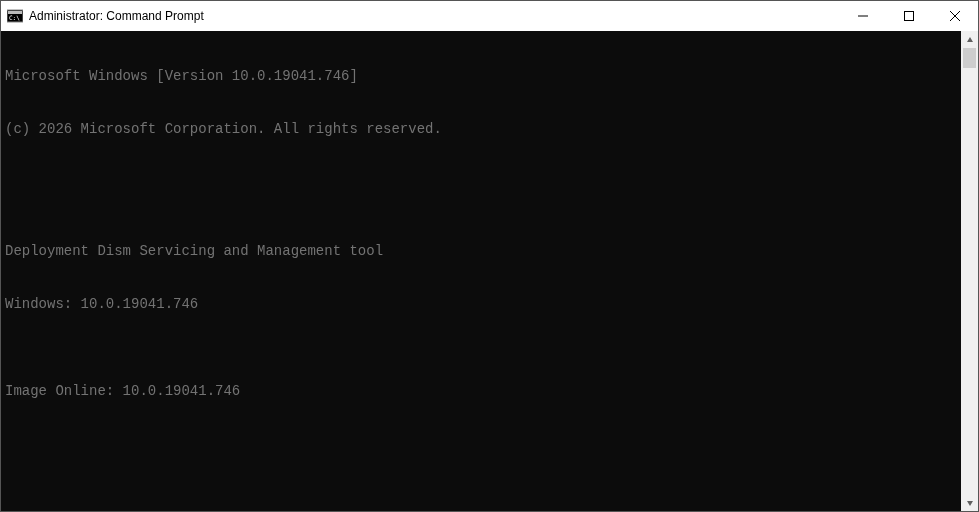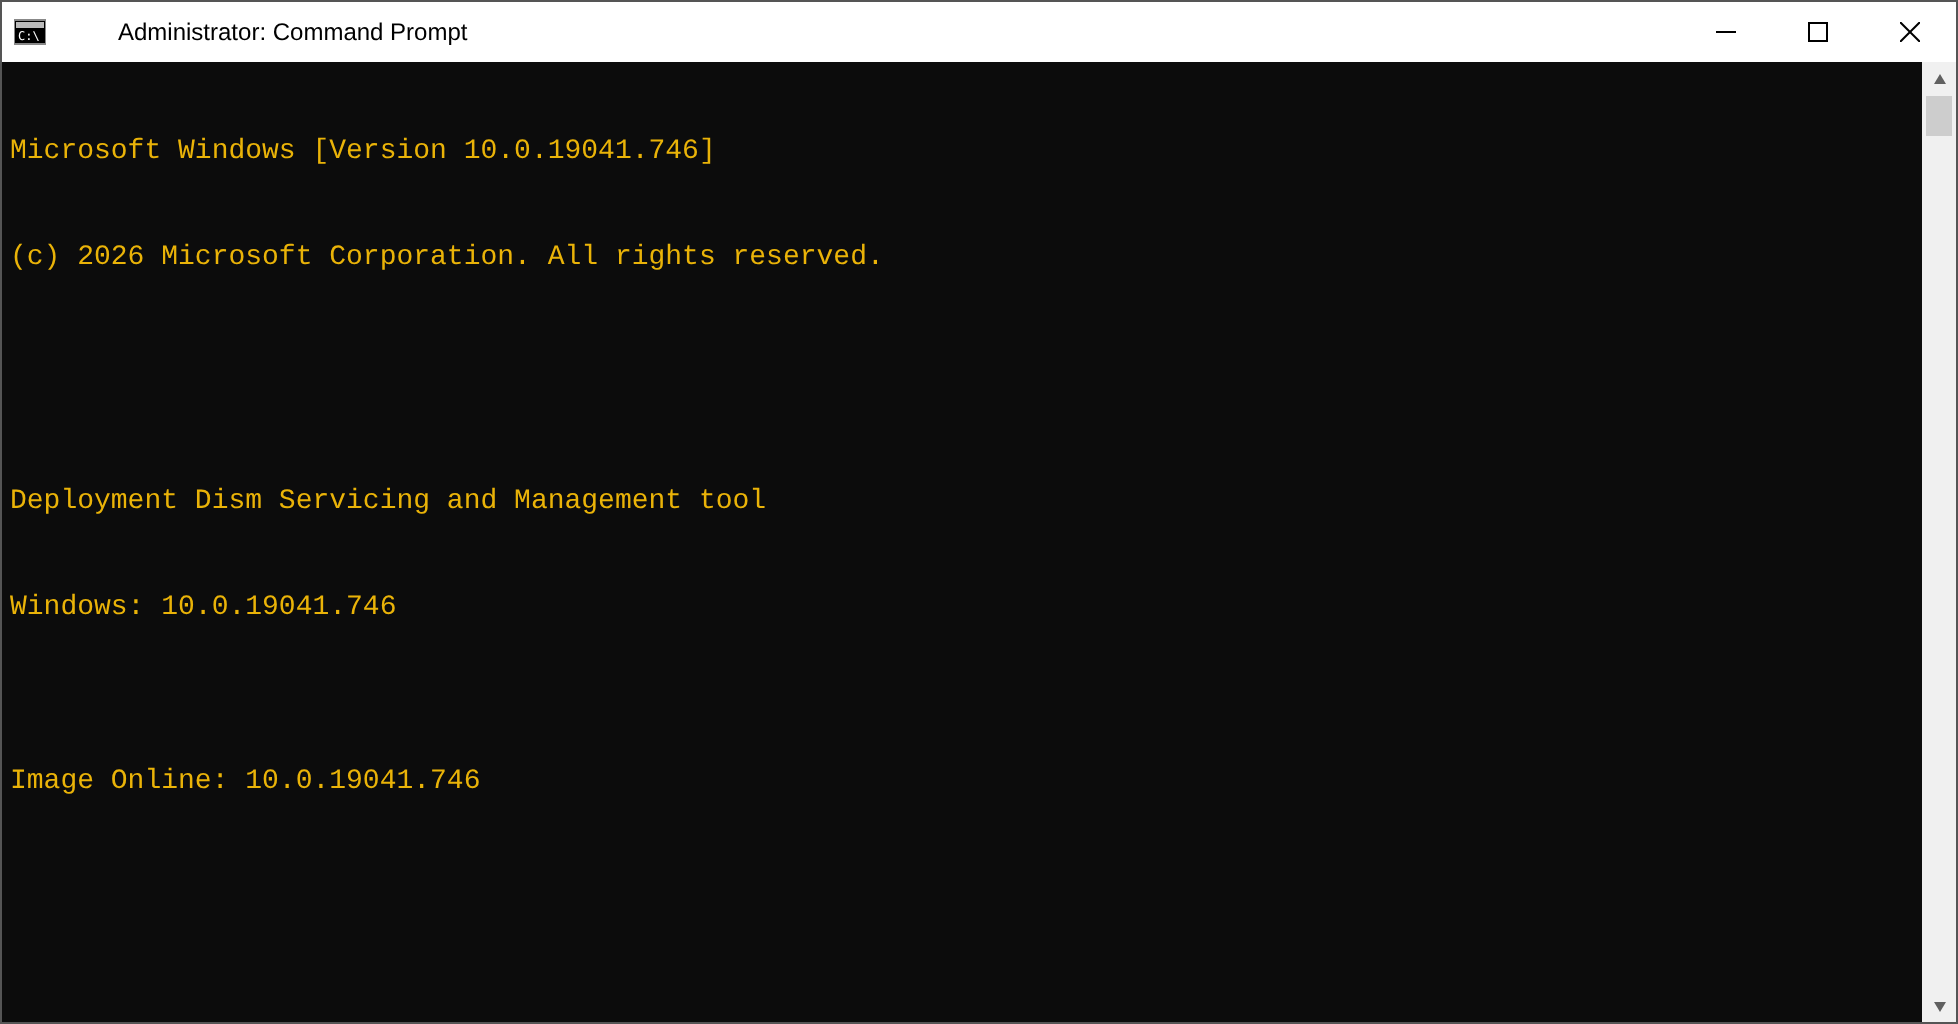--- a/index.html
+++ b/index.html
@@ -44,21 +44,20 @@
       align-items: center;
       justify-content: center;
     }
     .app-icon svg {
       width: 16px;
       height: 16px;
     }
     .title-text {
       font-size: 12px;
       color: #000;
-      margin-left: 30px;
     }
     .window-controls {
       display: flex;
       height: 100%;
     }
     .win-btn {
       width: 46px;
       height: 100%;
       display: flex;
       align-items: center;
@@ -72,21 +71,21 @@
       height: 10px;
     }
     .content-wrap {
       flex: 1;
       display: flex;
       min-height: 0;
     }
     .terminal {
       flex: 1;
       background: #0c0c0c;
-      color: #eab308;
+      color: #737373;
       font-family: Consolas, "Courier New", monospace;
       font-size: 14px;
       line-height: 1.25;
       padding: 2px 4px;
       white-space: pre;
       overflow: hidden;
     }
     .scrollbar {
       width: 17px;
       background: #f0f0f0;

